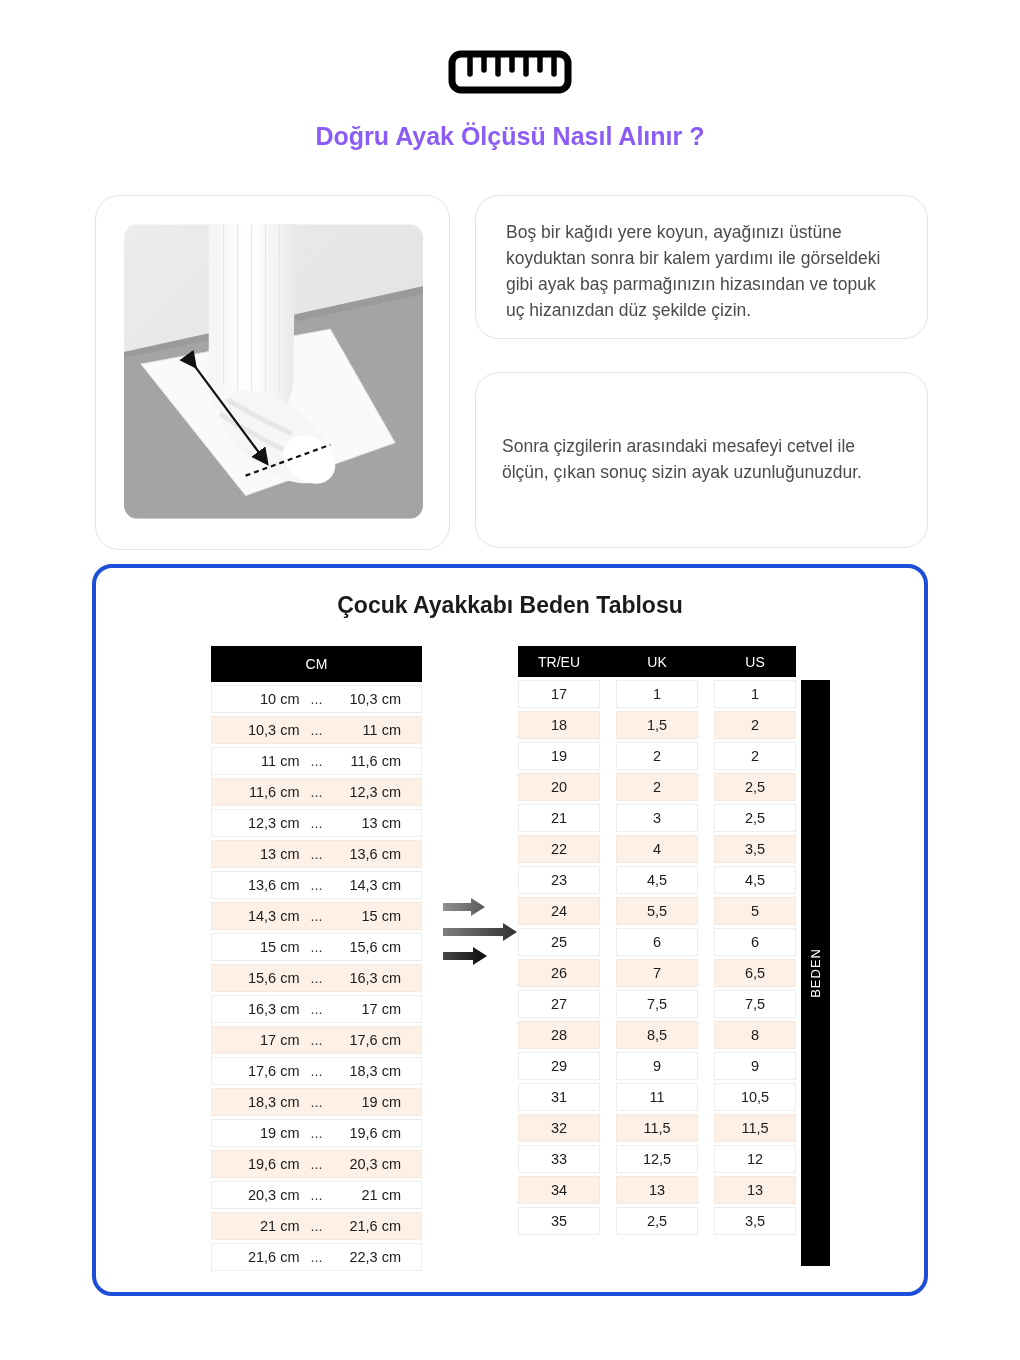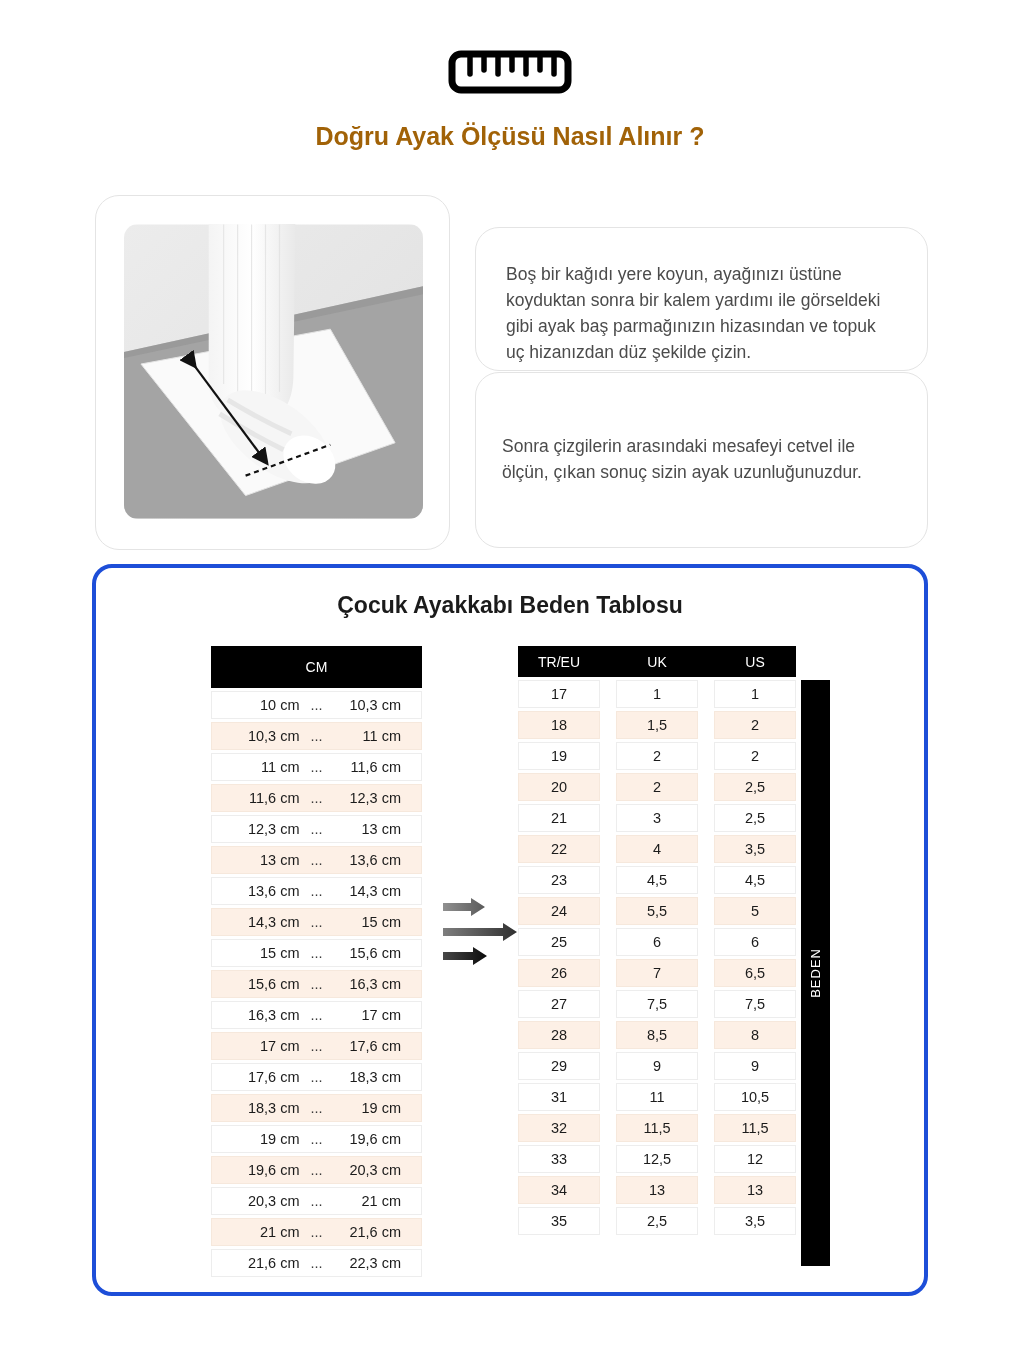--- a/index.html
+++ b/index.html
@@ -5,38 +5,38 @@
   html,body{margin:0;padding:0;}
   body{
     width:1020px;height:1360px;position:relative;background:#ffffff;
     font-family:"Liberation Sans","DejaVu Sans",sans-serif;color:#1b1b1b;
     overflow:hidden;
   }
   .abs{position:absolute;}
 
   
   .hero-icon{left:0;right:0;top:50px;display:flex;justify-content:center;}
-  .page-title{left:0;right:0;top:122px;text-align:center;font-size:25px;font-weight:700;color:#a16207;}
+  .page-title{left:0;right:0;top:122px;text-align:center;font-size:25px;font-weight:700;color:#8b5cf6;}
 
   
   .photo-card{left:95px;top:195px;width:355px;height:355px;border:1px solid #e4e4e4;border-radius:24px;background:#fff;box-sizing:border-box;}
   .photo-frame{position:absolute;left:28px;top:28px;width:299px;height:295px;border-radius:14px;overflow:hidden;}
   .info-box{left:475px;width:453px;border:1px solid #e4e4e4;border-radius:24px;background:#fff;box-sizing:border-box;}
-  .info-box-1{top:195px;height:144px;padding:34px 30px 0 30px;margin-top:32px;}
+  .info-box-1{top:195px;height:144px;padding:24px 30px 0 30px;}
   .info-box-2{top:372px;height:176px;display:flex;align-items:center;padding:0 26px;}
   .info-text{font-size:17.5px;line-height:1.48;color:#4b4b4b;}
 
   
   .chart-card{left:92px;top:564px;width:836px;height:732px;border:4px solid #1d4ed8;border-radius:20px;background:#fff;box-sizing:border-box;}
   .chart-title{position:absolute;left:0;right:0;top:24px;text-align:center;font-size:23px;font-weight:700;color:#1b1b1b;}
 
   .cm-table{position:absolute;left:115px;top:78px;width:211px;}
   .size-table{position:absolute;left:422px;top:78px;width:278px;}
 
-  .thead{height:42px;background:#000000;color:#ffffff;font-size:14px;display:flex;align-items:center;justify-content:center;margin-bottom:3px;}
+  .thead{height:36px;background:#000000;color:#ffffff;font-size:14px;display:flex;align-items:center;justify-content:center;margin-bottom:3px;}
   .size-thead{display:grid;grid-template-columns:1fr 1fr 1fr;column-gap:16px;background:#000000;color:#ffffff;height:31px;margin-bottom:3px;}
   .size-thead span{display:flex;align-items:center;justify-content:center;font-size:14px;}
 
   .trow{display:grid;grid-template-columns:1fr 34px 1fr;height:28px;margin-bottom:3px;
         background:#ffffff;border:1px solid #ededed;box-sizing:border-box;align-items:center;font-size:14.5px;}
   .trow.alt{background:#fdf0e6;border-color:#f6e8dc;}
   .trow .c-from{padding-left:22px;text-align:right;}
   .trow .c-dots{text-align:center;color:#3a3a3a;}
   .trow .c-to{padding-right:20px;text-align:right;}
 

